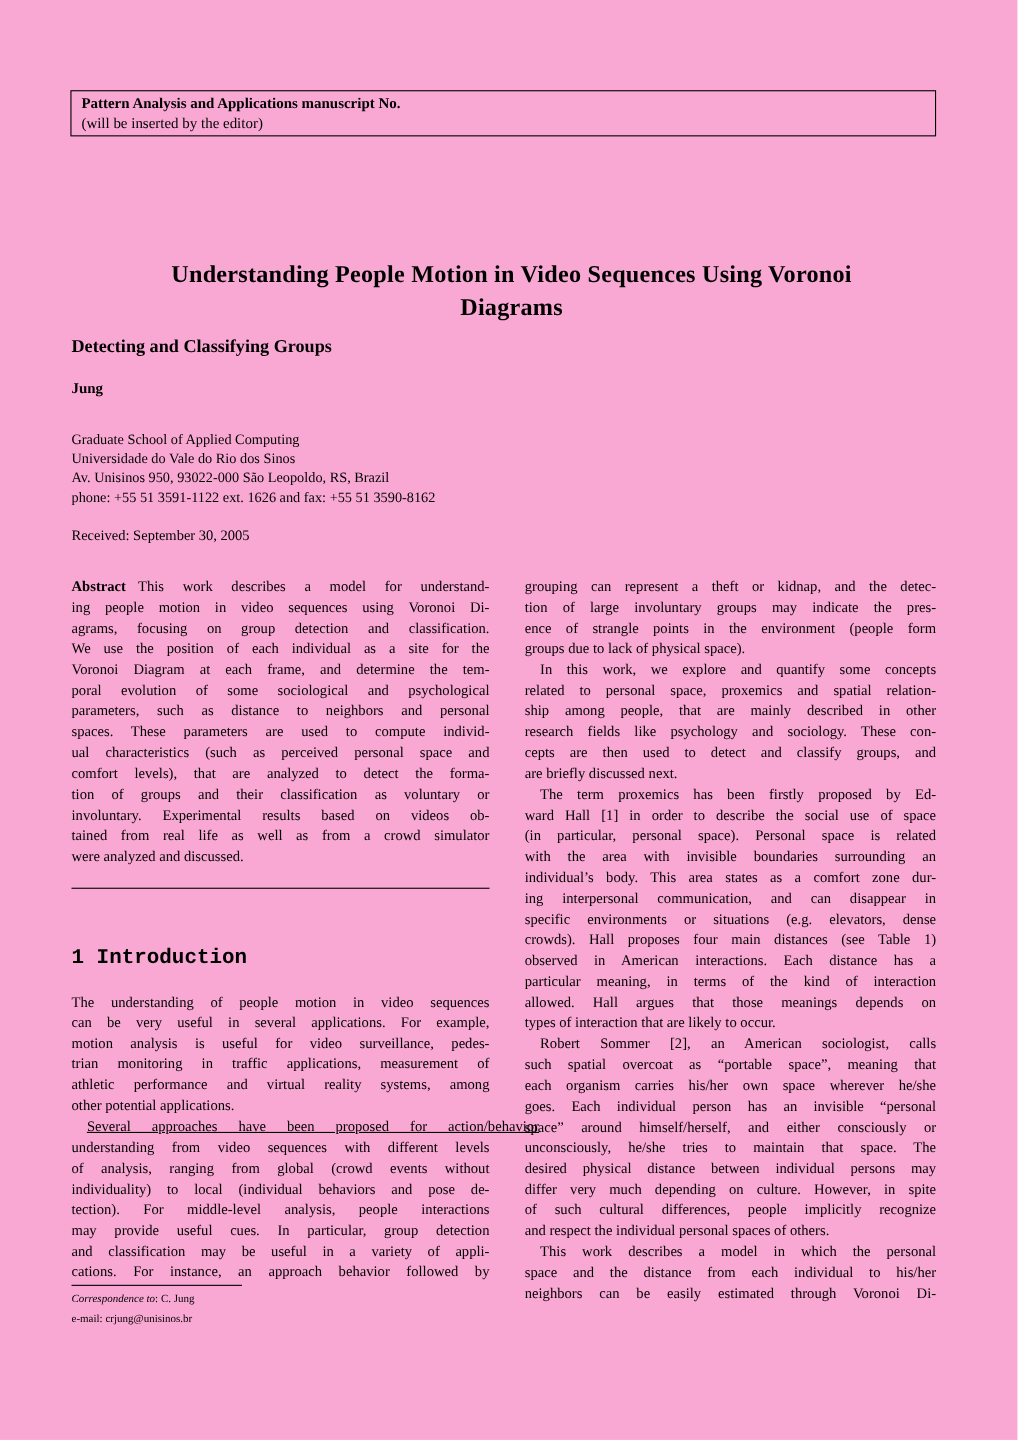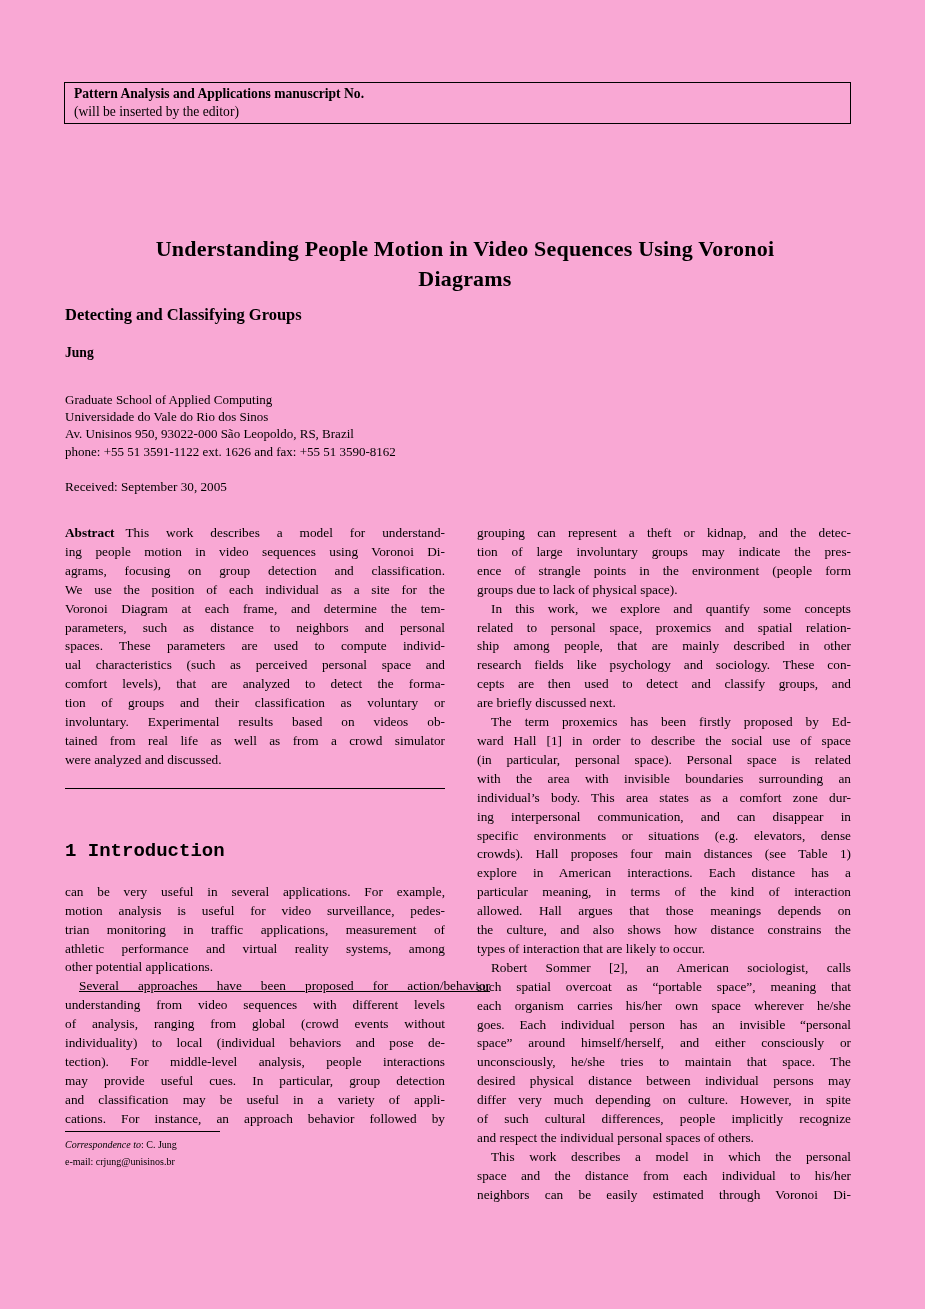--- a/index.html
+++ b/index.html
@@ -145,34 +145,36 @@
   <div class="received">Received: September 30, 2005</div>
 
   <div class="col col-left">
     <div>
         <div class="para">
           <div class="line j"><span class="run-label">Abstract</span>This work describes a model for understand-</div>
           <div class="line j">ing people motion in video sequences using Voronoi Di-</div>
           <div class="line j">agrams, focusing on group detection and classification.</div>
           <div class="line j">We use the position of each individual as a site for the</div>
           <div class="line j">Voronoi Diagram at each frame, and determine the tem-</div>
+          <div class="line j">poral evolution of some sociological and psychological</div>
           <div class="line j">parameters, such as distance to neighbors and personal</div>
           <div class="line j">spaces. These parameters are used to compute individ-</div>
           <div class="line j">ual characteristics (such as perceived personal space and</div>
           <div class="line j">comfort levels), that are analyzed to detect the forma-</div>
           <div class="line j">tion of groups and their classification as voluntary or</div>
           <div class="line j">involuntary. Experimental results based on videos ob-</div>
           <div class="line j">tained from real life as well as from a crowd simulator</div>
           <div class="line">were analyzed and discussed.</div>
         </div>
       </div>
     <div class="rule-full"></div>
     <div class="section-heading">1 Introduction</div>
     <div class="intro-paras">
         <div class="para">
+          <div class="line j">The understanding of people motion in video sequences</div>
           <div class="line j">can be very useful in several applications. For example,</div>
           <div class="line j">motion analysis is useful for video surveillance, pedes-</div>
           <div class="line j">trian monitoring in traffic applications, measurement of</div>
           <div class="line j">athletic performance and virtual reality systems, among</div>
           <div class="line">other potential applications.</div>
         </div>
         <div class="para">
           <div class="line j ind overfull">Several approaches have been proposed for action/behavior</div>
           <div class="line j">understanding from video sequences with different levels</div>
           <div class="line j">of analysis, ranging from global (crowd events without</div>
@@ -208,24 +210,23 @@
         </div>
         <div class="para">
           <div class="line j ind">The term proxemics has been firstly proposed by Ed-</div>
           <div class="line j">ward Hall [1] in order to describe the social use of space</div>
           <div class="line j">(in particular, personal space). Personal space is related</div>
           <div class="line j">with the area with invisible boundaries surrounding an</div>
           <div class="line j">individual’s body. This area states as a comfort zone dur-</div>
           <div class="line j">ing interpersonal communication, and can disappear in</div>
           <div class="line j">specific environments or situations (e.g. elevators, dense</div>
           <div class="line j">crowds). Hall proposes four main distances (see Table 1)</div>
-          <div class="line j">explore in American interactions. Each distance has a</div>
+          <div class="line j">observed in American interactions. Each distance has a</div>
           <div class="line j">particular meaning, in terms of the kind of interaction</div>
           <div class="line j">allowed. Hall argues that those meanings depends on</div>
-          <div class="line j">the culture, and also shows how distance constrains the</div>
           <div class="line">types of interaction that are likely to occur.</div>
         </div>
         <div class="para">
           <div class="line j ind">Robert Sommer [2], an American sociologist, calls</div>
           <div class="line j">such spatial overcoat as “portable space”, meaning that</div>
           <div class="line j">each organism carries his/her own space wherever he/she</div>
           <div class="line j">goes. Each individual person has an invisible “personal</div>
           <div class="line j">space” around himself/herself, and either consciously or</div>
           <div class="line j">unconsciously, he/she tries to maintain that space. The</div>
           <div class="line j">desired physical distance between individual persons may</div>

